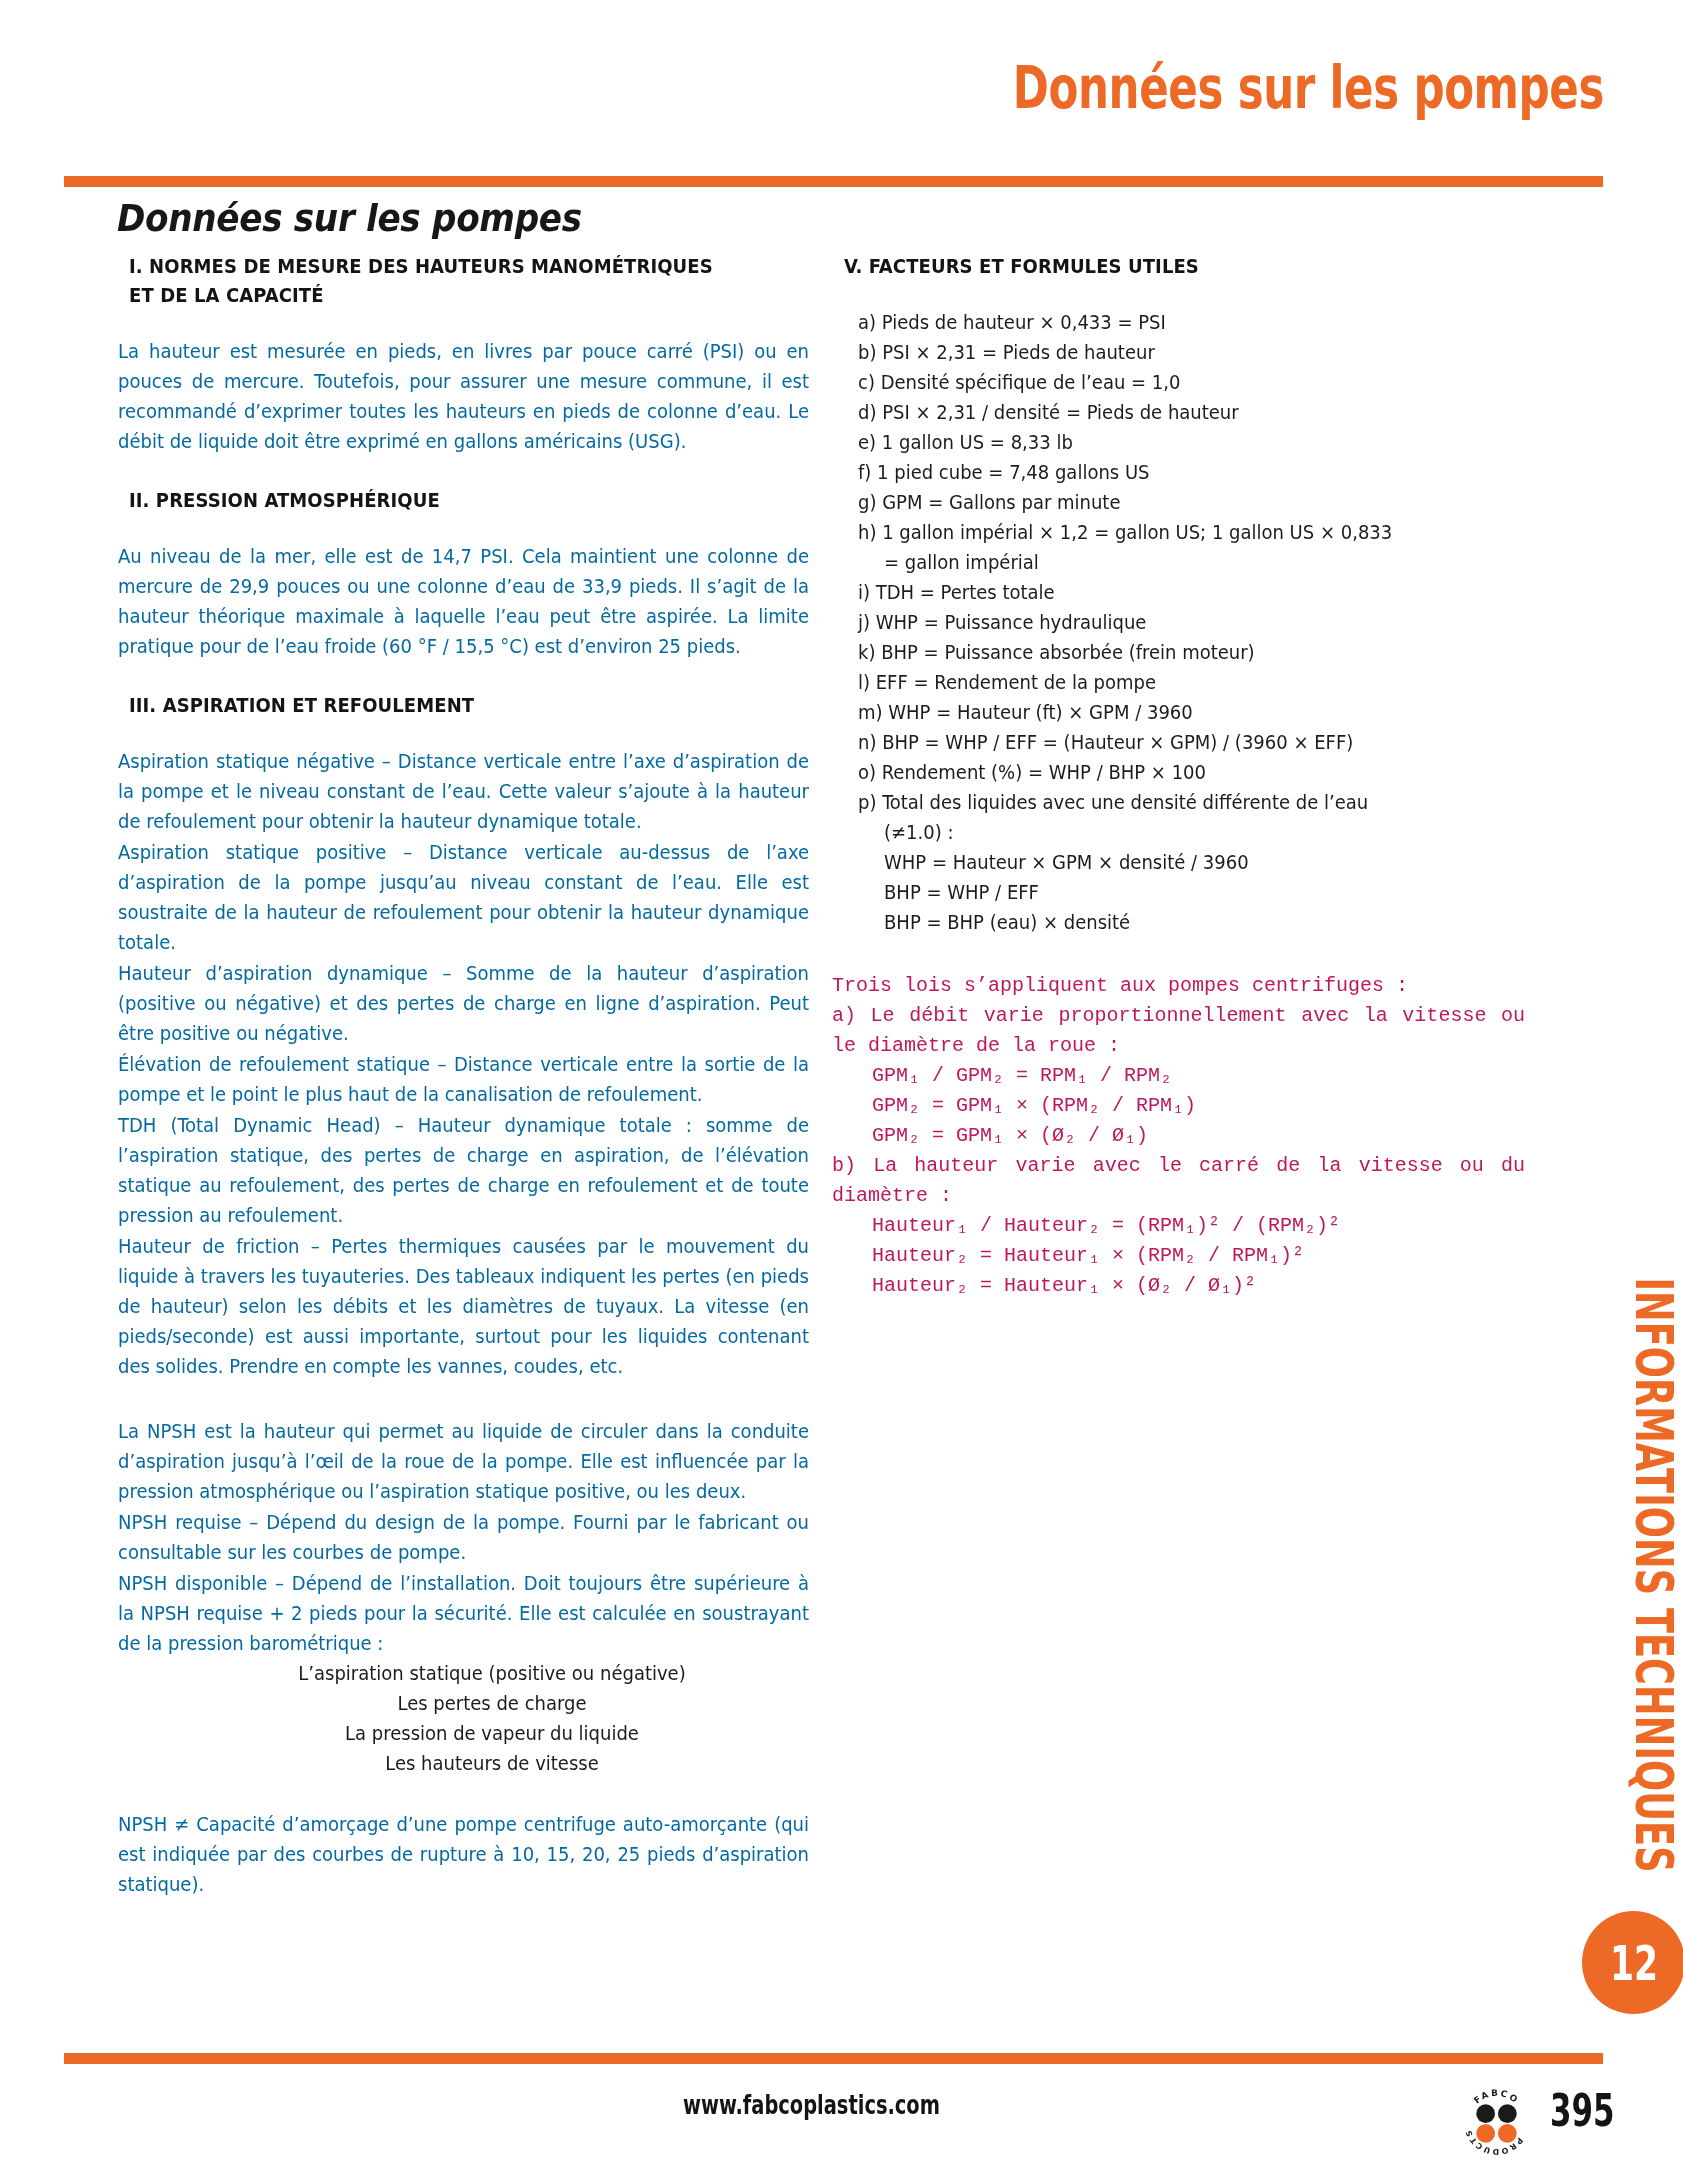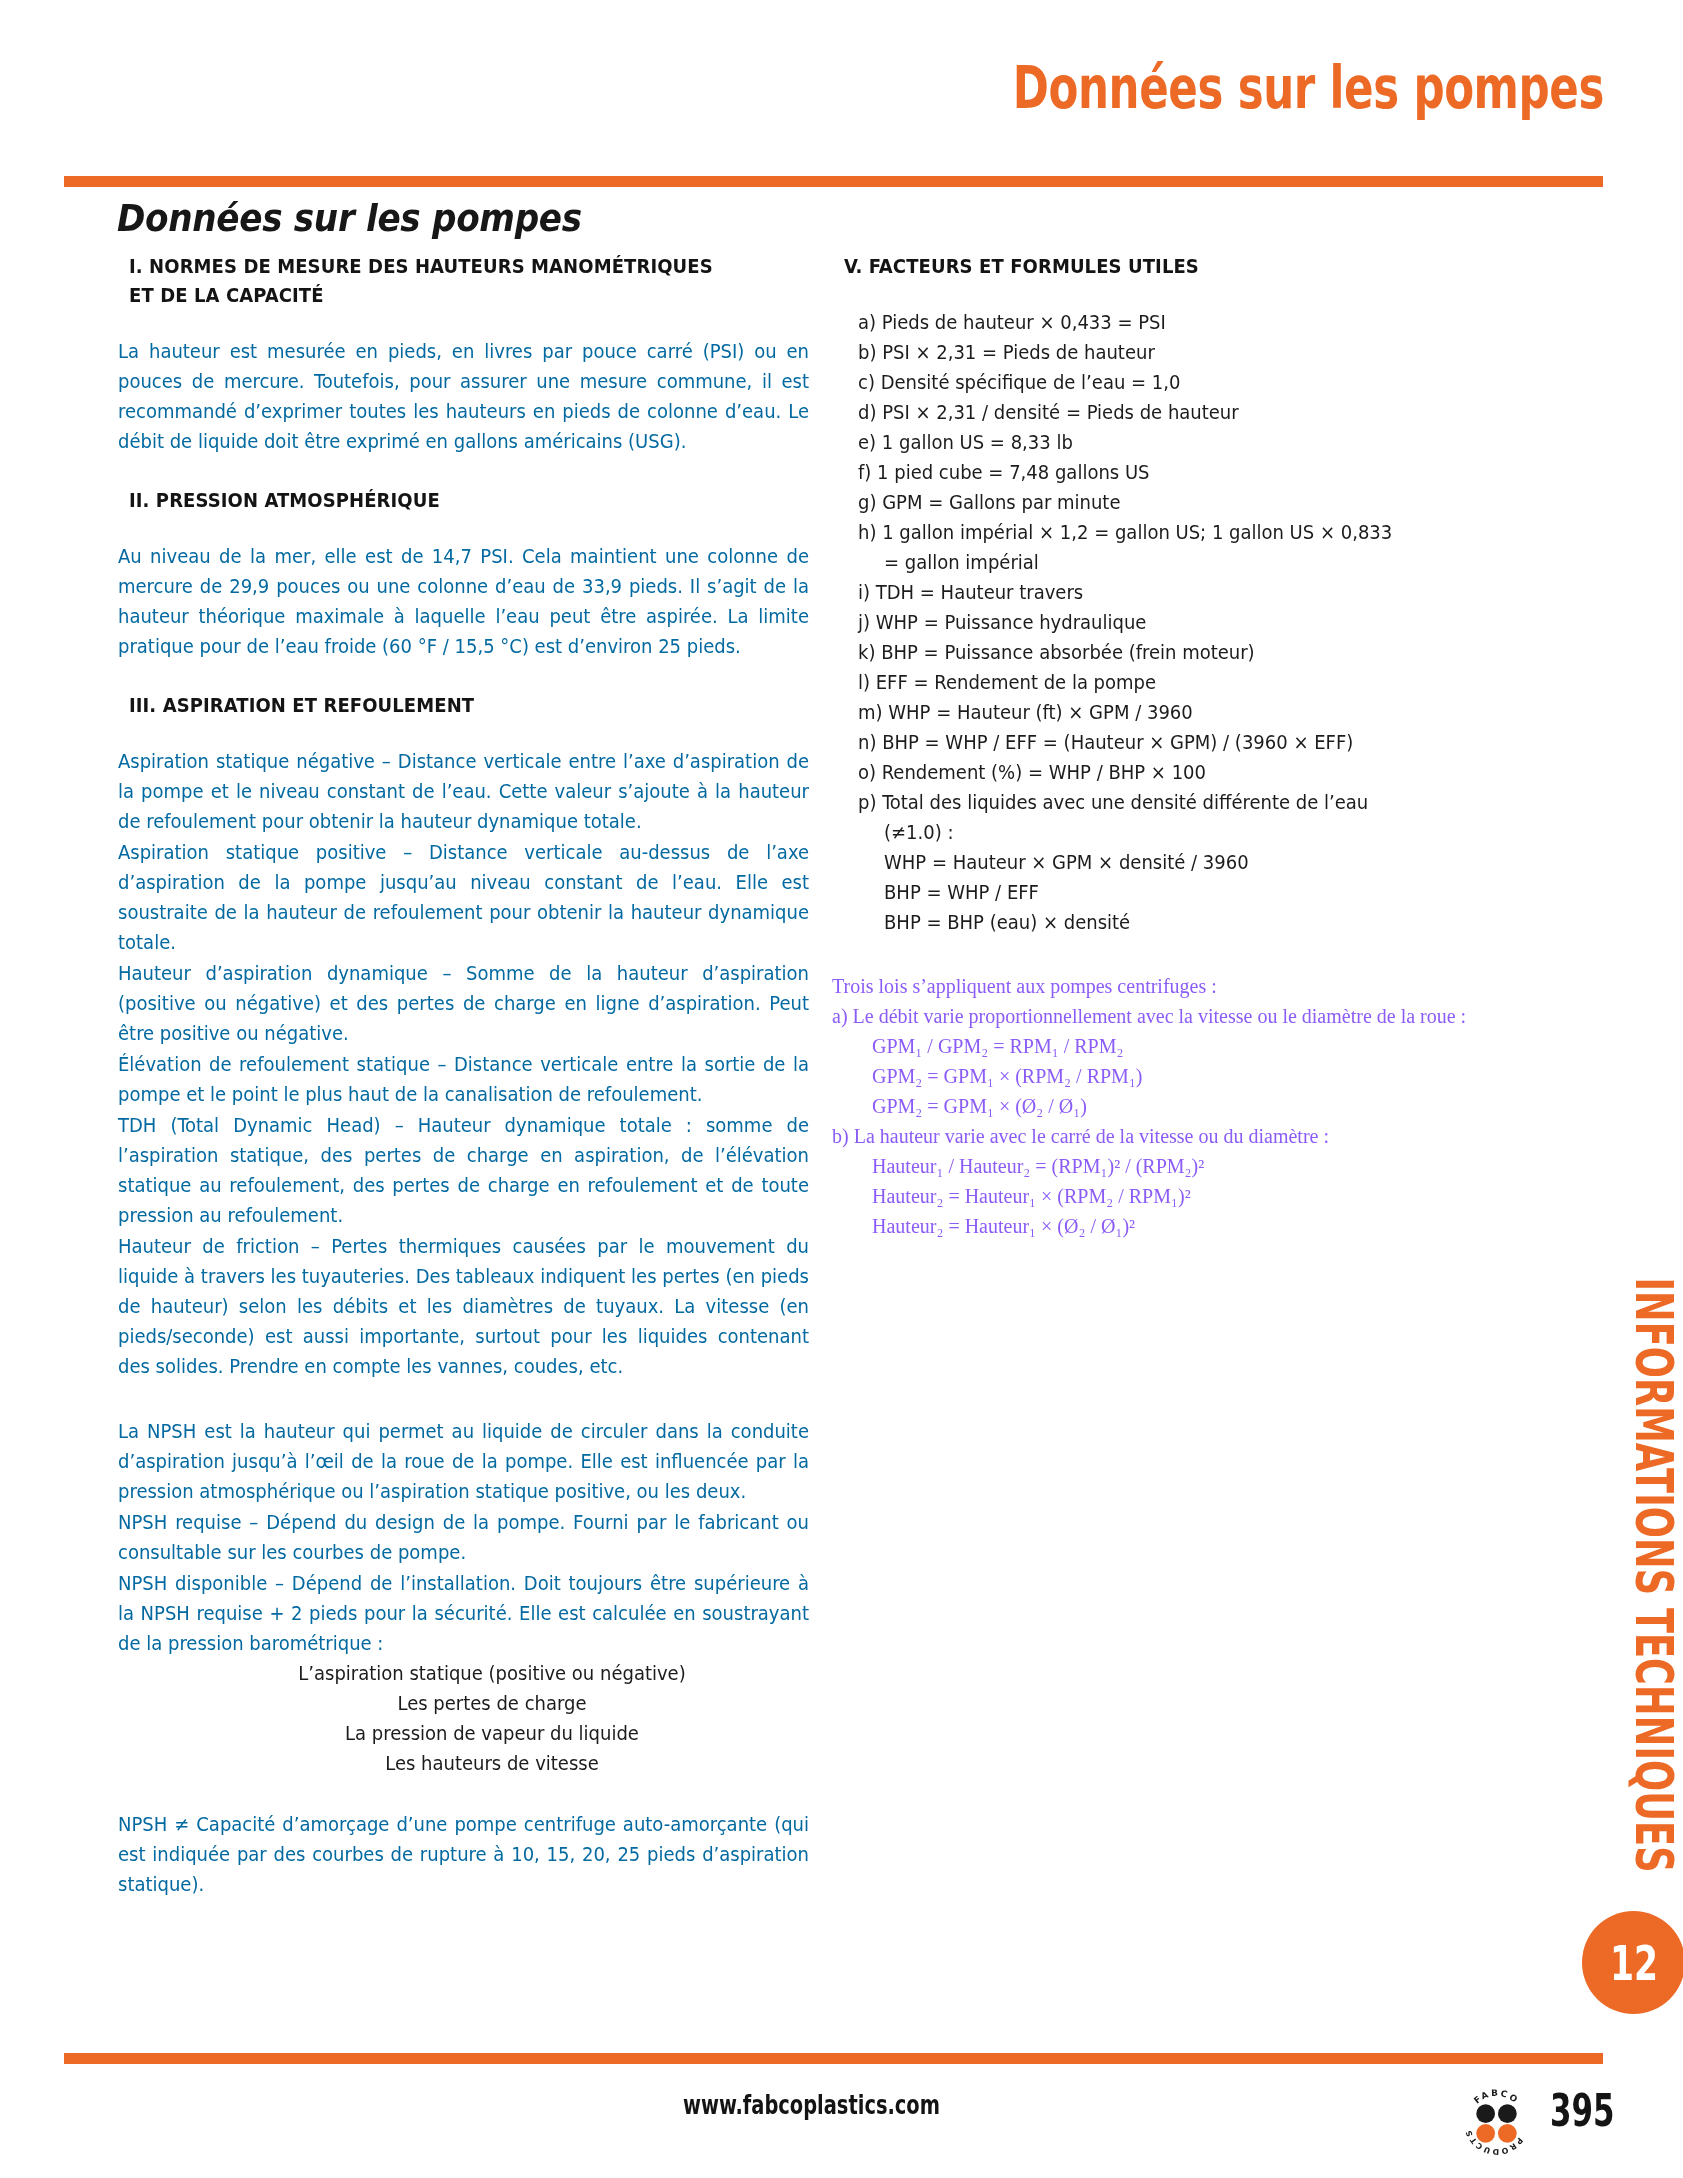--- a/index.html
+++ b/index.html
@@ -115,24 +115,24 @@
   ul.indent-list li {
     font-family:"DejaVu Sans Condensed","Liberation Sans", sans-serif;
     font-size:20px;
     line-height:30px;
     color:#1c1c1c;
     white-space:nowrap;
   }
 
   ul.law-list { list-style:none; margin:0; }
   ul.law-list li {
-    font-family:Liberation Serif, serif;
+    font-family:Liberation Mono, monospace;
     font-size:20px;
     line-height:30px;
-    color:#8b5cf6;
+    color:#be185d;
   }
   ul.law-list li.lead { text-align:justify; }
   ul.law-list li.eq { padding-left:40px; white-space:nowrap; }
 
   
   .side-tab {
     position:absolute;
     right:0; top:1228px;
     width:61px; height:693px;
   }
@@ -260,21 +260,21 @@
       <li>b) PSI × 2,31 = Pieds de hauteur</li>
       <li>c) Densité spécifique de l’eau = 1,0</li>
       <li>d) PSI × 2,31 / densité = Pieds de hauteur</li>
       <li>e) 1 gallon US = 8,33 lb</li>
       <li>f) 1 pied cube = 7,48 gallons US</li>
       <li>g) GPM = Gallons par minute</li>
       <li>h) 1 gallon impérial × 1,2 = gallon US; 1 gallon US × 0,833</li>
       <li>
           <span class="cont">= gallon impérial</span>
         </li>
-      <li>i) TDH = Hauteur travers</li>
+      <li>i) TDH = Pertes totale</li>
       <li>j) WHP = Puissance hydraulique</li>
       <li>k) BHP = Puissance absorbée (frein moteur)</li>
       <li>l) EFF = Rendement de la pompe</li>
       <li>m) WHP = Hauteur (ft) × GPM / 3960</li>
       <li>n) BHP = WHP / EFF = (Hauteur × GPM) / (3960 × EFF)</li>
       <li>o) Rendement (%) = WHP / BHP × 100</li>
       <li>p) Total des liquides avec une densité différente de l’eau</li>
       <li>
           <span class="cont">(≠1.0) :</span>
         </li>

